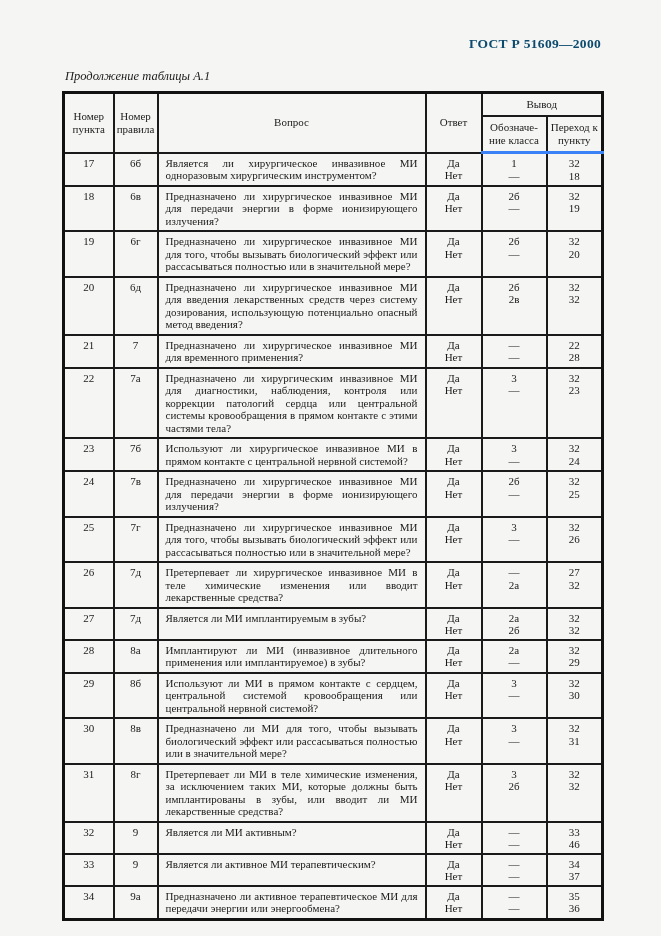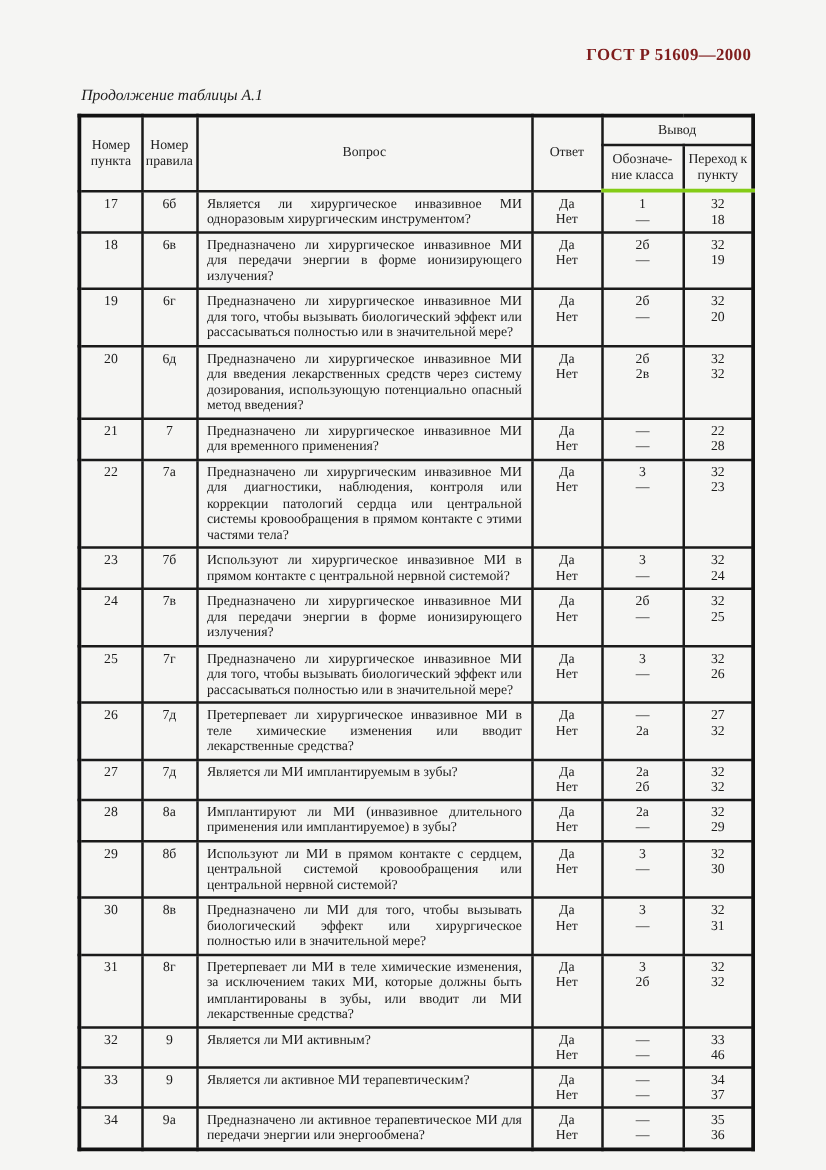--- a/index.html
+++ b/index.html
@@ -18,21 +18,21 @@
   .content {
     position:absolute;
     left:62px; top:36px;
     width:539px;
   }
   .doc-header {
     text-align:right;
     font-weight:bold;
     font-size:13.5px;
     letter-spacing:0.3px;
-    color:#7f1d1d;
+    color:#0c4a6e;
   }
   .table-caption {
     margin-top:17px;
     margin-bottom:7px;
     padding-left:3px;
     font-style:italic;
     font-size:12.5px;
     font-family:Liberation Serif, serif;
   }
   table {
@@ -45,21 +45,21 @@
     border:2px solid #1a1a1a;
   }
   thead th {
     font-weight:normal;
     font-size:11px;
     line-height:13px;
     vertical-align:middle;
     padding:4px 2px;
     color:#222;
   }
-  thead tr:last-child th { border-bottom:3px solid #84cc16; }
+  thead tr:last-child th { border-bottom:3px solid #3b82f6; }
   th.prewrap { white-space:pre-line; }
   td {
     font-size:11px;
     line-height:12.5px;
     vertical-align:top;
     padding:2px 2px;
   }
   td.c { text-align:center; padding-top:3px; }
   td.q {
     text-align:justify;
@@ -338,21 +338,21 @@
     </td>
     <td class="c">
       <div>32</div>
       <div>30</div>
     </td>
   </tr>
 
   <tr>
     <td class="c">30</td>
     <td class="c">8в</td>
-    <td class="q">Предназначено ли МИ для того, чтобы вызывать биологический эффект или хирургическое полностью или в значительной мере?</td>
+    <td class="q">Предназначено ли МИ для того, чтобы вызывать биологический эффект или рассасываться полностью или в значительной мере?</td>
     <td class="c">
       <div>Да</div>
       <div>Нет</div>
     </td>
     <td class="c">
       <div>3</div>
       <div>—</div>
     </td>
     <td class="c">
       <div>32</div>

